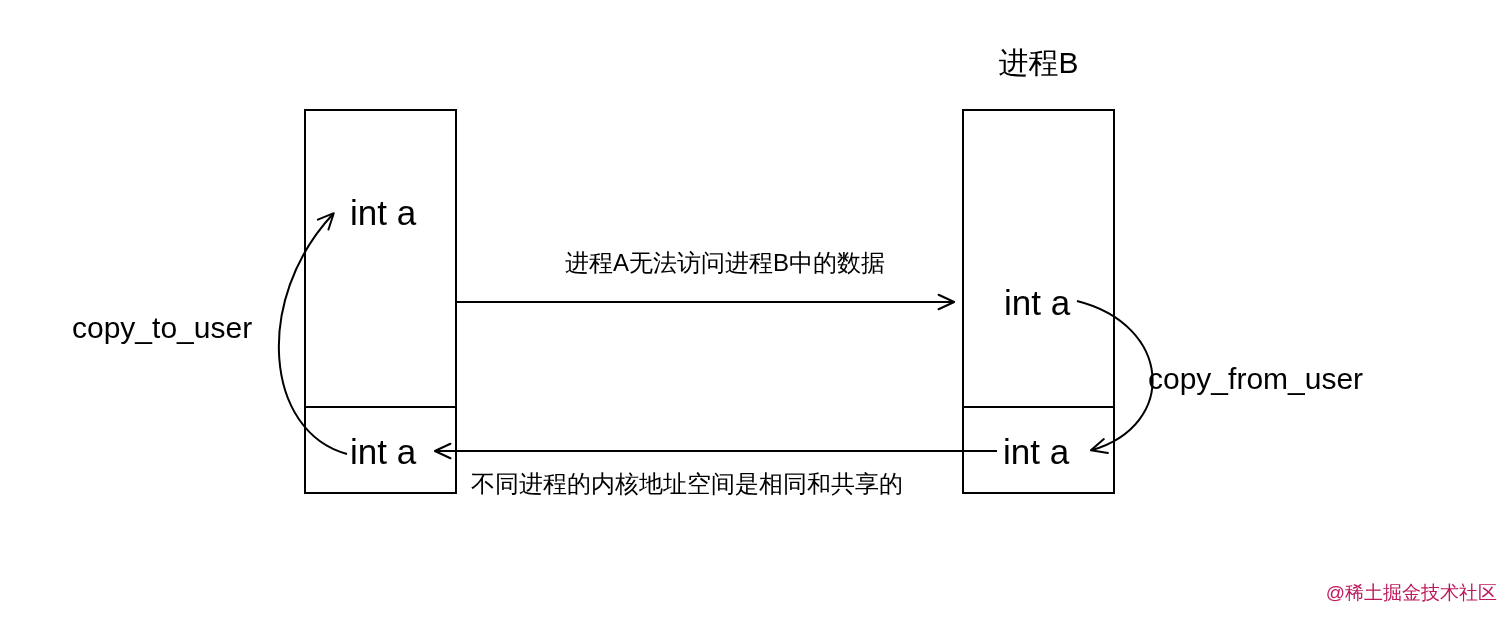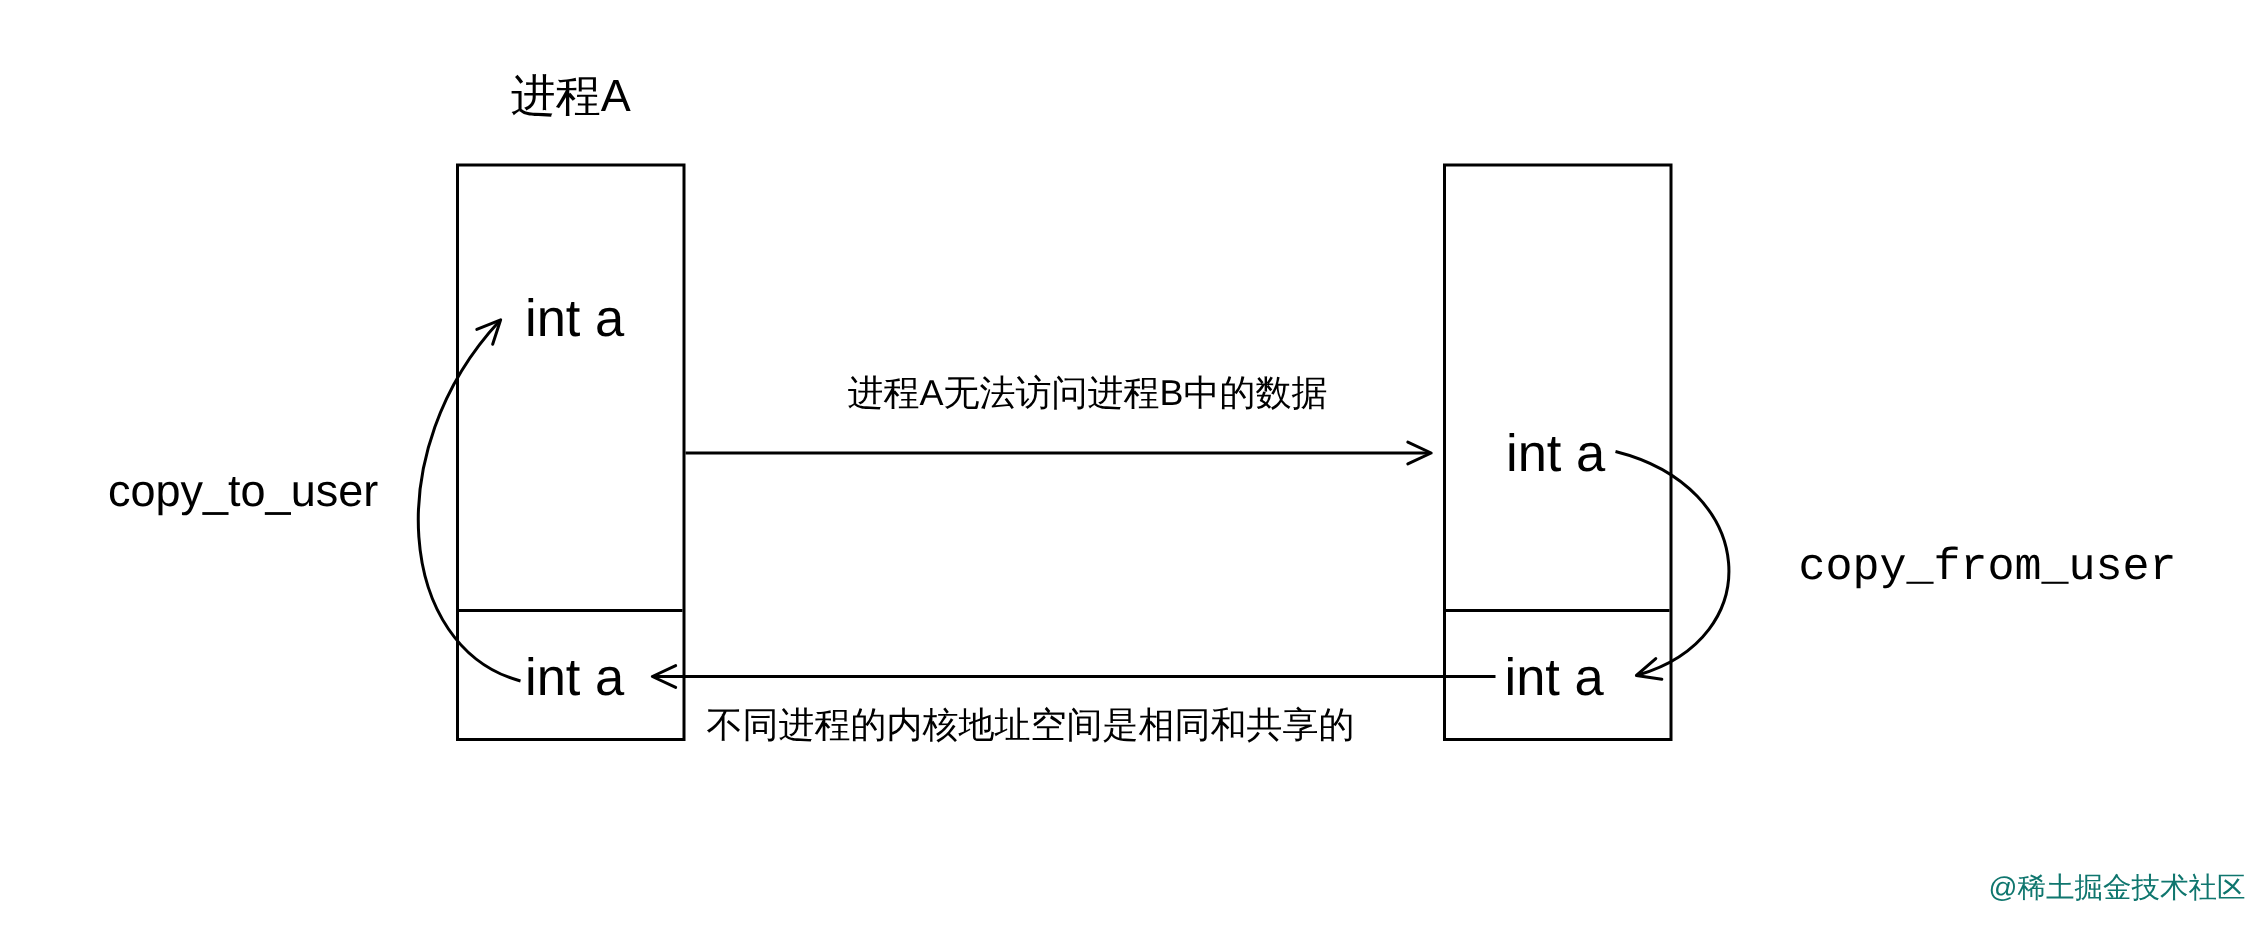--- a/index.html
+++ b/index.html
@@ -65,22 +65,22 @@
     width: 1512px;
     height: 624px;
     pointer-events: none;
   }
 </style>
 </head>
 <body>
 
 <div class="canvas">
 
-  <div class="abs proc-title" style="left:304px; top:47px;">进程A</div>
 
+  <div class="abs proc-title" style="left:962px; top:45px;">进程B</div>
 
   <div class="abs mem-box" style="left:304px; top:109px;">
     <div class="kernel-divider" style="top:295px;"></div>
   </div>
 
   <div class="abs mem-box" style="left:962px; top:109px;">
     <div class="kernel-divider" style="top:295px;"></div>
   </div>
 
   <svg class="wires" viewBox="0 0 1512 624">
@@ -106,17 +106,17 @@
   <div class="abs var-label" style="left:1004px; top:285px;">int a</div>
 
   <div class="abs var-label" style="left:1003px; top:434px;">int a</div>
 
   <div class="abs arrow-caption" style="left:475px; top:248px; width:500px;">进程A无法访问进程B中的数据</div>
 
   <div class="abs arrow-caption" style="left:437px; top:469px; width:500px;">不同进程的内核地址空间是相同和共享的</div>
 
   <div class="abs fn-label" style="left:72px; top:310px;">copy_to_user</div>
 
-  <div class="abs fn-label" style="left:1199px; top:361px;font-family:Liberation Mono, monospace;">copy_from_user</div>
+  <div class="abs fn-label" style="left:1148px; top:361px;">copy_from_user</div>
 
-  <div class="abs watermark" style="right: 15px; top: 582px; color: #0f766e;">@稀土掘金技术社区</div>
+  <div class="abs watermark" style="right: 15px; top: 582px; color: #be185d;">@稀土掘金技术社区</div>
 
 </div>
 
 </body></html>

